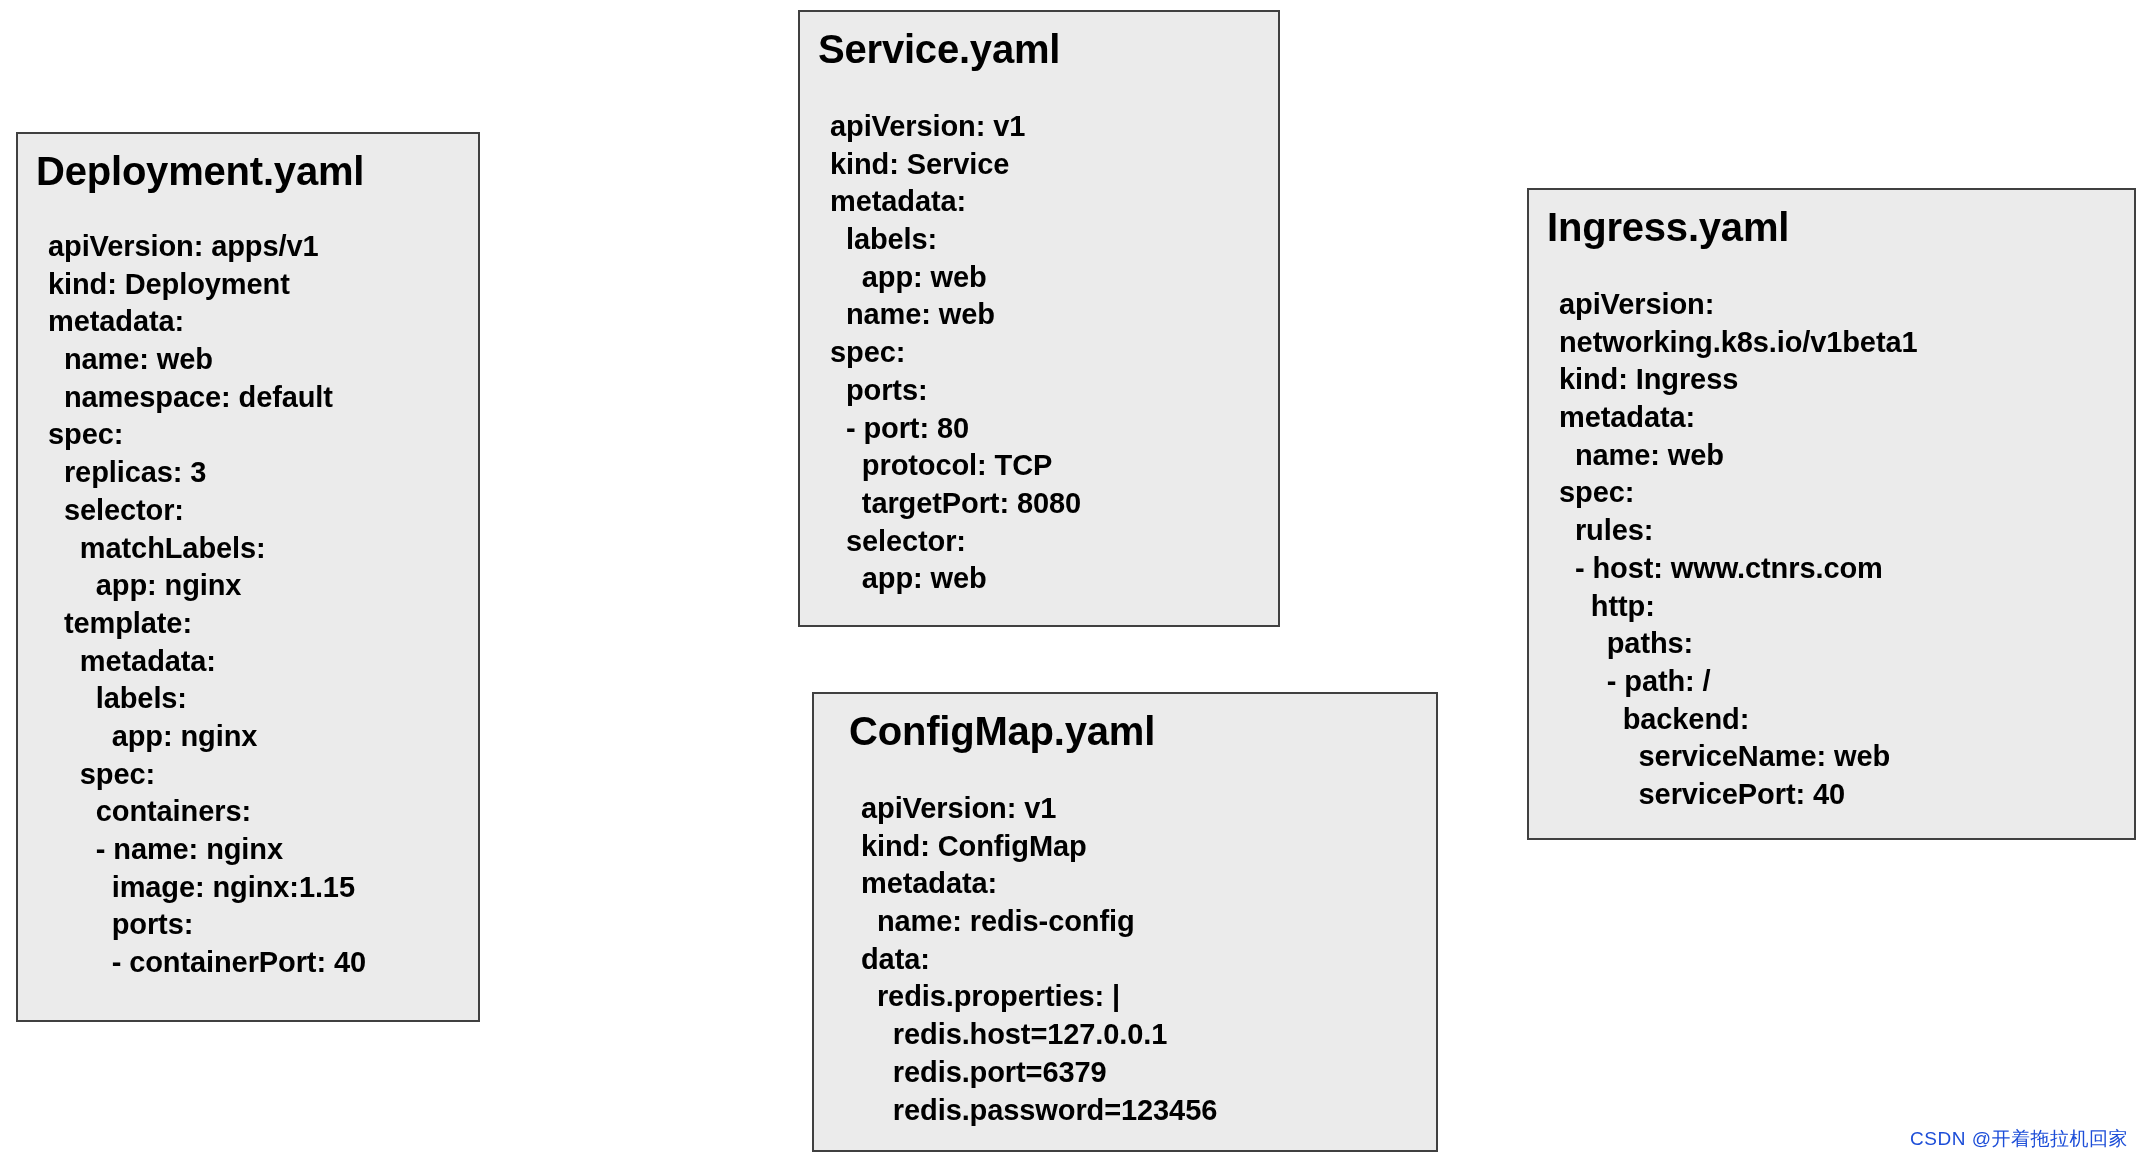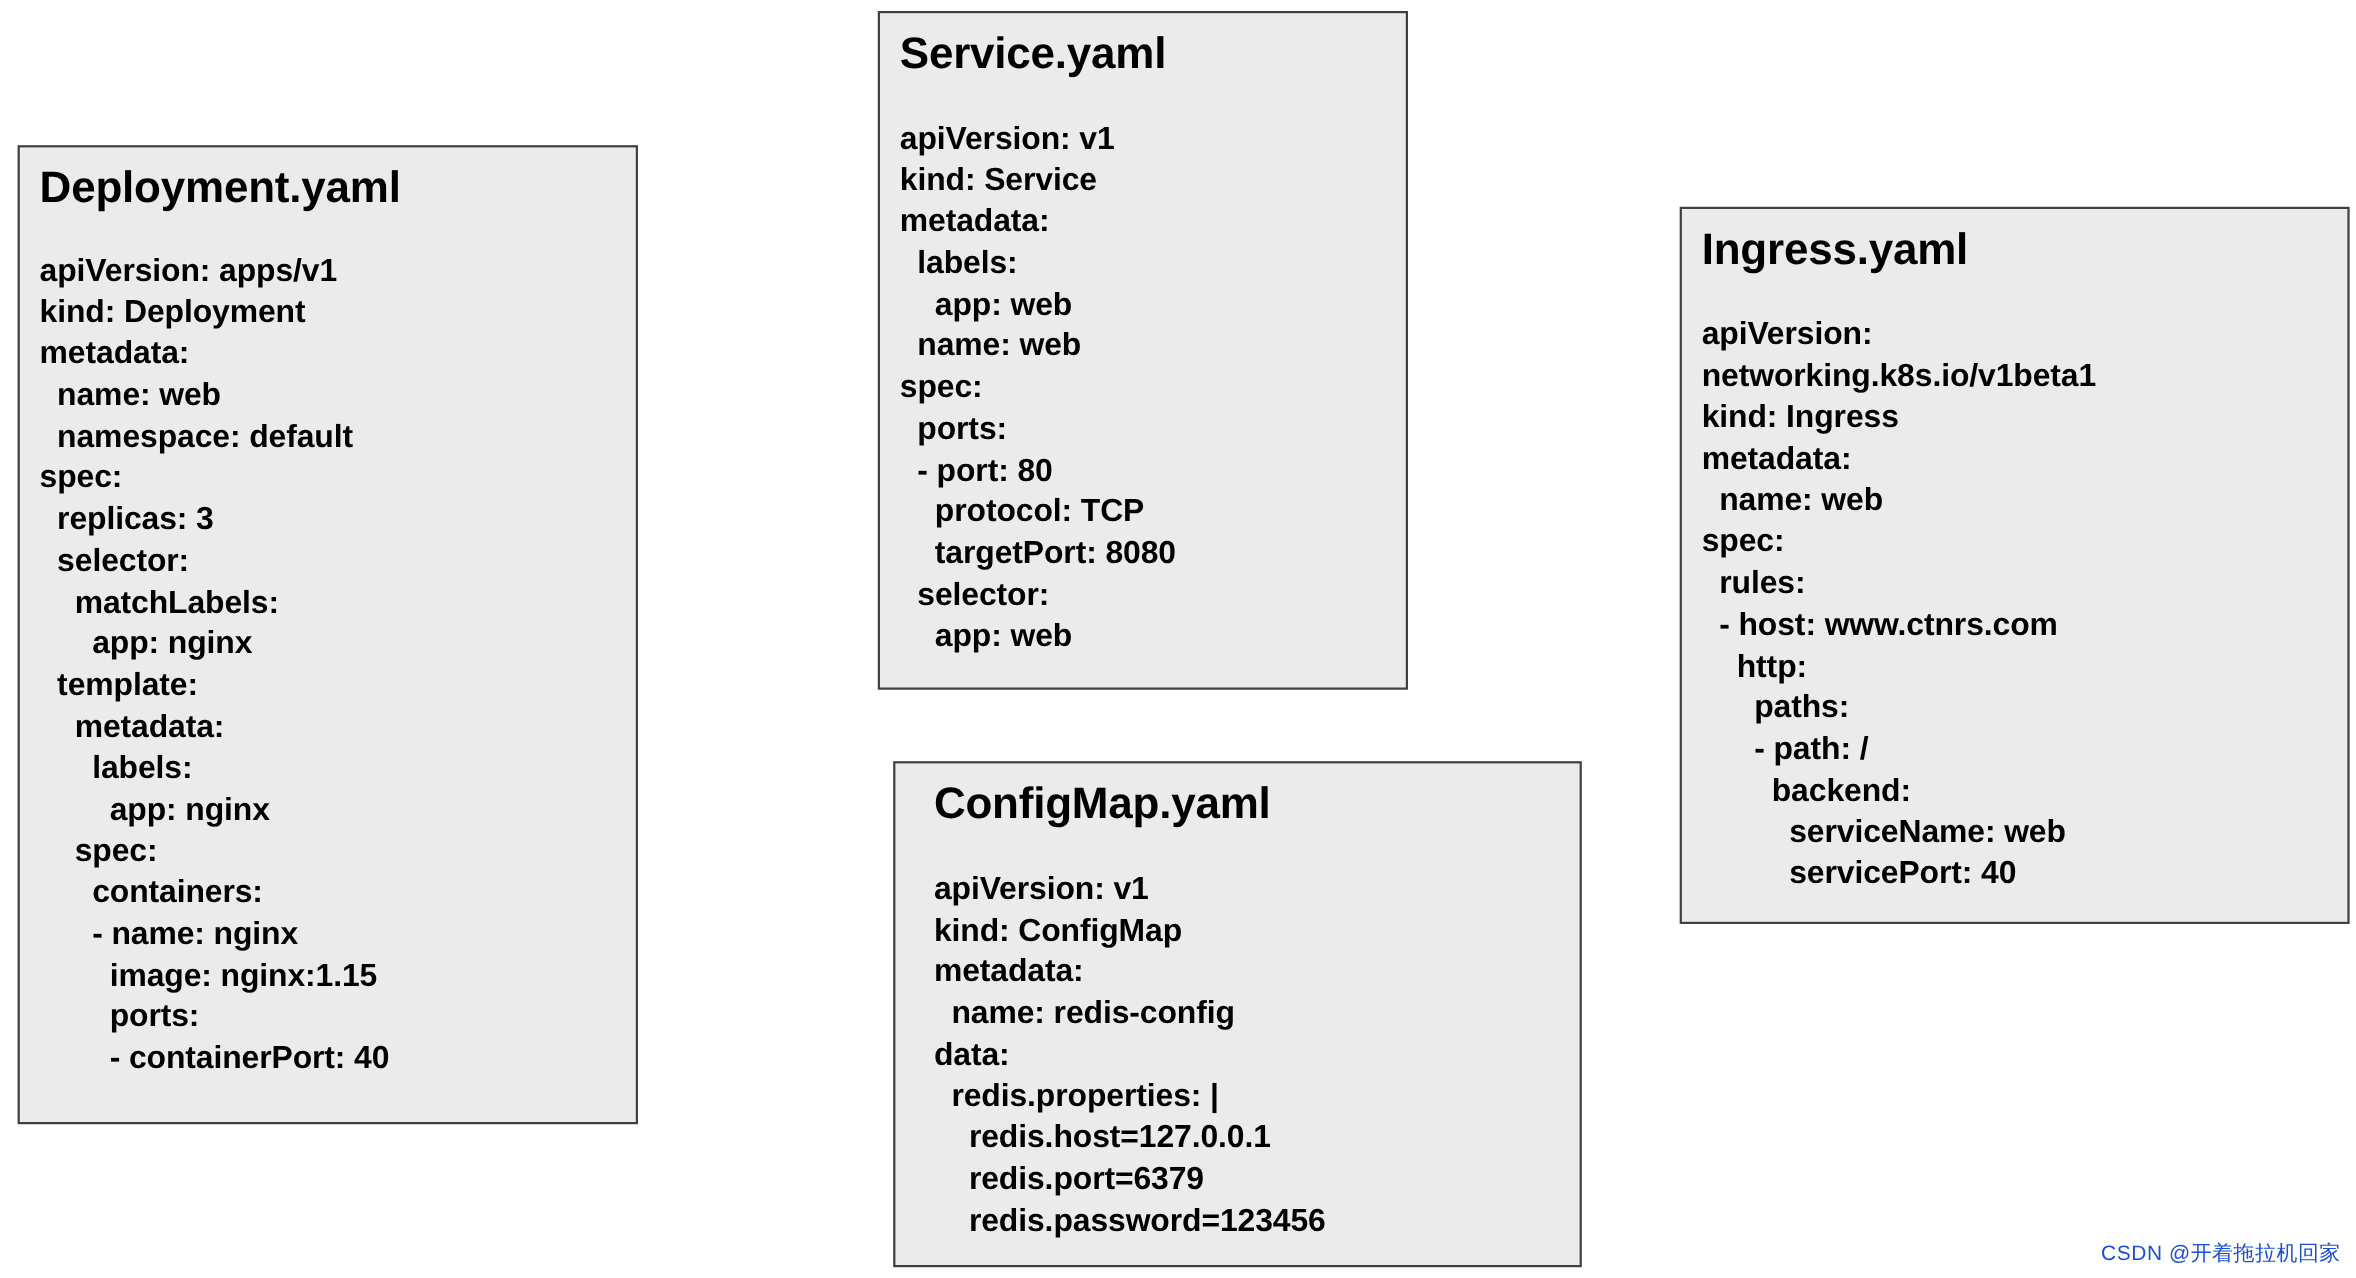--- a/index.html
+++ b/index.html
@@ -34,34 +34,34 @@
     font-size: 40px;
     font-weight: 700;
     color: #000000;
     letter-spacing: -0.2px;
     line-height: 1.15;
     margin: 0 0 34px 0;
     white-space: pre;
   }
 
   .yaml-body {
-    margin: 0;
+    margin: 12px;
     font-family: "Liberation Sans", sans-serif;
     font-size: 29px;
     font-weight: 700;
     color: #000000;
     line-height: 1.30;
     white-space: pre-wrap;
     letter-spacing: -0.1px;
   }
 
   
   #card-deployment {
     left: 16px;  top: 132px;
-    width: 564px; height: 890px;
+    width: 464px; height: 890px;
   }
   #card-service {
     left: 798px; top: 10px;
     width: 482px; height: 617px;
   }
   #card-configmap {
     left: 812px; top: 692px;
     width: 626px; height: 460px; padding-left: 35px;
   }
   #card-ingress {

